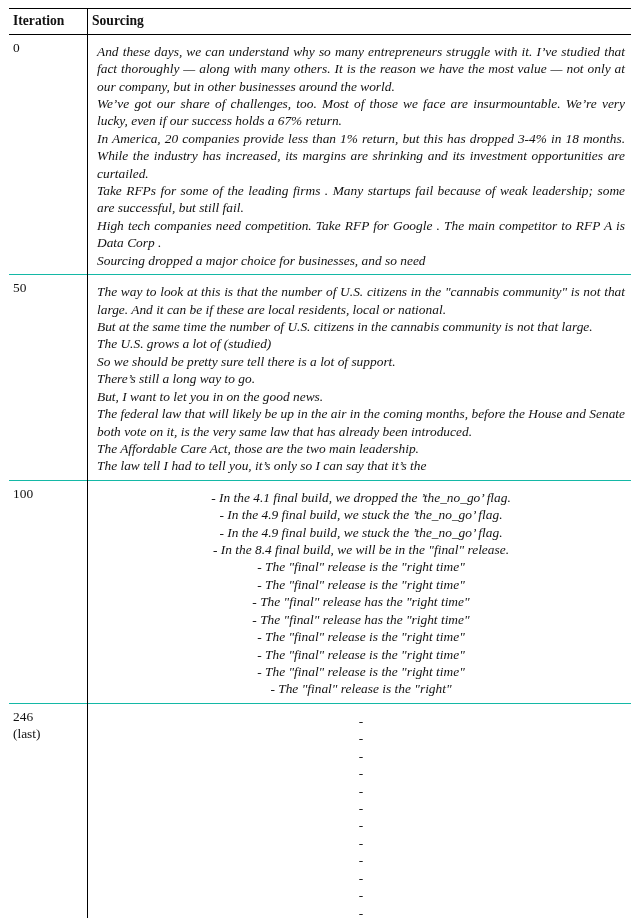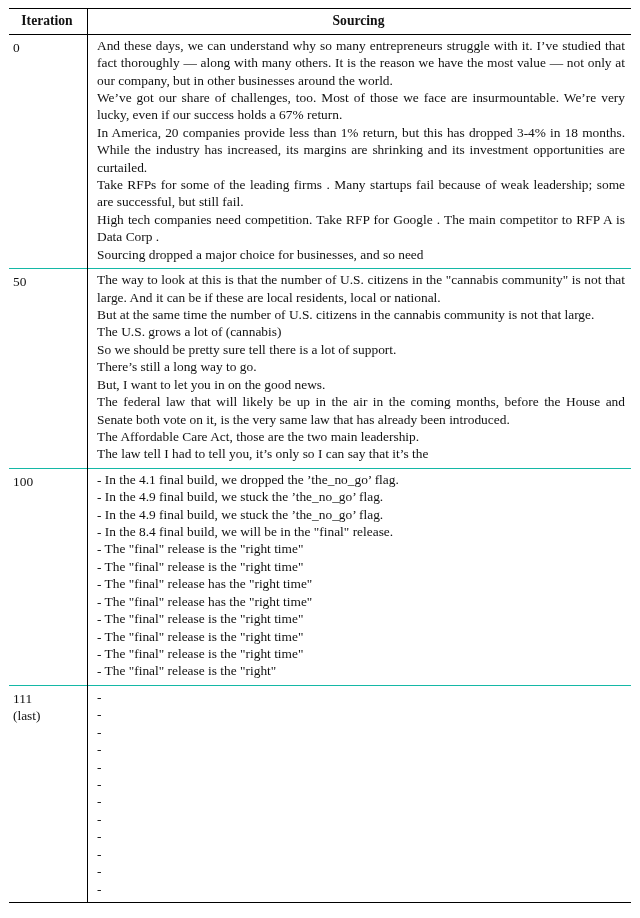--- a/index.html
+++ b/index.html
@@ -20,21 +20,21 @@
   }
   table.paper-table {
     width: 100%;
     border-collapse: collapse;
     border-top: 1.6px solid #000;
     border-bottom: 1.4px solid #000;
     font-size: 13.4px;
     line-height: 1.3;
   }
   thead th {
-    text-align: center;
+    text-align: left;
     font-weight: bold;
     font-style: normal;
     padding: 3px 6px 4px 4px;
     border-bottom: 1px solid #000;
     font-size: 13.6px;
   }
   thead th.iter-head {
     width: 68px;
     border-right: 1px solid #000;
   }
@@ -46,27 +46,28 @@
   }
   td.iter-cell {
     vertical-align: top;
     padding: 4px 4px 5px 4px;
     border-right: 1px solid #000;
     font-style: normal;
     width: 68px;
   }
   td.example-cell {
     vertical-align: top;
-    padding: 2px 6px 5px 9px;
+    padding: 8px 6px 5px 9px;
+    font-style: italic;
   }
   td.example-cell .para {
     text-align: justify;
   }
   td.example-cell .line {
-    text-align: left;
+    text-align: center;
     white-space: nowrap;
   }
 </style>
 </head>
 <body>
 
 <div class="page">
   <table class="paper-table">
     <thead>
       <tr>
@@ -88,21 +89,21 @@
             <div class="para">Sourcing dropped a major choice for businesses, and so need</div>
           </td>
         </tr>
         <tr>
           <td class="iter-cell">
             <div>50</div>
           </td>
           <td class="example-cell">
             <div class="para">The way to look at this is that the number of U.S. citizens in the "cannabis community" is not that large. And it can be if these are local residents, local or national.</div>
             <div class="para">But at the same time the number of U.S. citizens in the cannabis community is not that large.</div>
-            <div class="para">The U.S. grows a lot of (cannabis)</div>
+            <div class="para">The U.S. grows a lot of (studied)</div>
             <div class="para">So we should be pretty sure tell there is a lot of support.</div>
             <div class="para">There’s still a long way to go.</div>
             <div class="para">But, I want to let you in on the good news.</div>
             <div class="para">The federal law that will likely be up in the air in the coming months, before the House and Senate both vote on it, is the very same law that has already been introduced.</div>
             <div class="para">The Affordable Care Act, those are the two main leadership.</div>
             <div class="para">The law tell I had to tell you, it’s only so I can say that it’s the</div>
           </td>
         </tr>
         <tr>
           <td class="iter-cell">
@@ -118,21 +119,21 @@
             <div class="line">- The "final" release has the "right time"</div>
             <div class="line">- The "final" release has the "right time"</div>
             <div class="line">- The "final" release is the "right time"</div>
             <div class="line">- The "final" release is the "right time"</div>
             <div class="line">- The "final" release is the "right time"</div>
             <div class="line">- The "final" release is the "right"</div>
           </td>
         </tr>
         <tr>
           <td class="iter-cell">
-            <div>111</div>
+            <div>246</div>
             <div>(last)</div>
           </td>
           <td class="example-cell">
             <div class="line">-</div>
             <div class="line">-</div>
             <div class="line">-</div>
             <div class="line">-</div>
             <div class="line">-</div>
             <div class="line">-</div>
             <div class="line">-</div>

